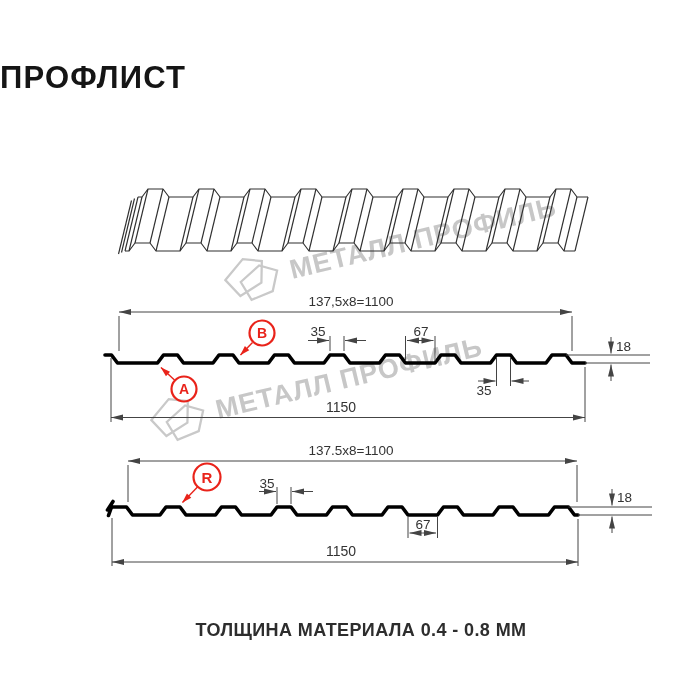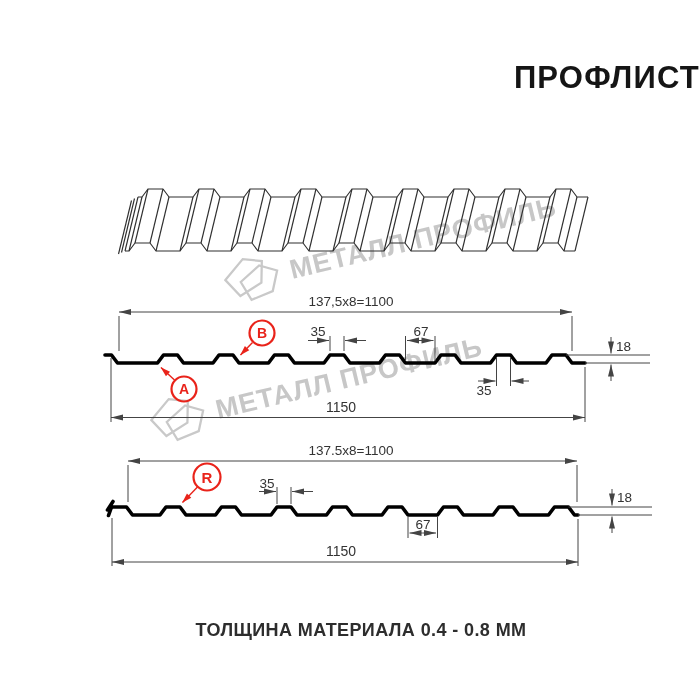--- a/index.html
+++ b/index.html
@@ -1,18 +1,18 @@
 <!DOCTYPE html>
 <html><head>
 <meta charset="utf-8">
 <style>
   html,body{margin:0;padding:0;background:#fff;}
   .canvas{position:relative;width:700px;height:700px;background:#ffffff;overflow:hidden;
           font-family:"Liberation Sans",sans-serif;}
-  .title{position:absolute;top:60px;left:0;width:100%;text-align:right;
+  .title{position:absolute;top:60px;left:0;width:100%;text-align:left;
          font-size:31px;font-weight:bold;letter-spacing:1.2px;color:#151515;}
   .subtitle{position:absolute;top:100px;left:0;width:100%;text-align:center;
             font-size:14.5px;font-weight:bold;letter-spacing:0.6px;color:#222;}
   .footer{position:absolute;top:620px;left:11px;width:100%;text-align:center;
           font-size:18px;font-weight:bold;letter-spacing:0.4px;color:#2d2d2d;}
   .wm{position:absolute;display:flex;align-items:center;gap:10px;
       color:#c7c7c7;font-weight:bold;font-size:27px;letter-spacing:1px;
       white-space:nowrap;transform:rotate(-13.5deg);transform-origin:0 50%;}
   #wm1{left:224px;top:260px;}
   #wm2{left:150px;top:400px;}

